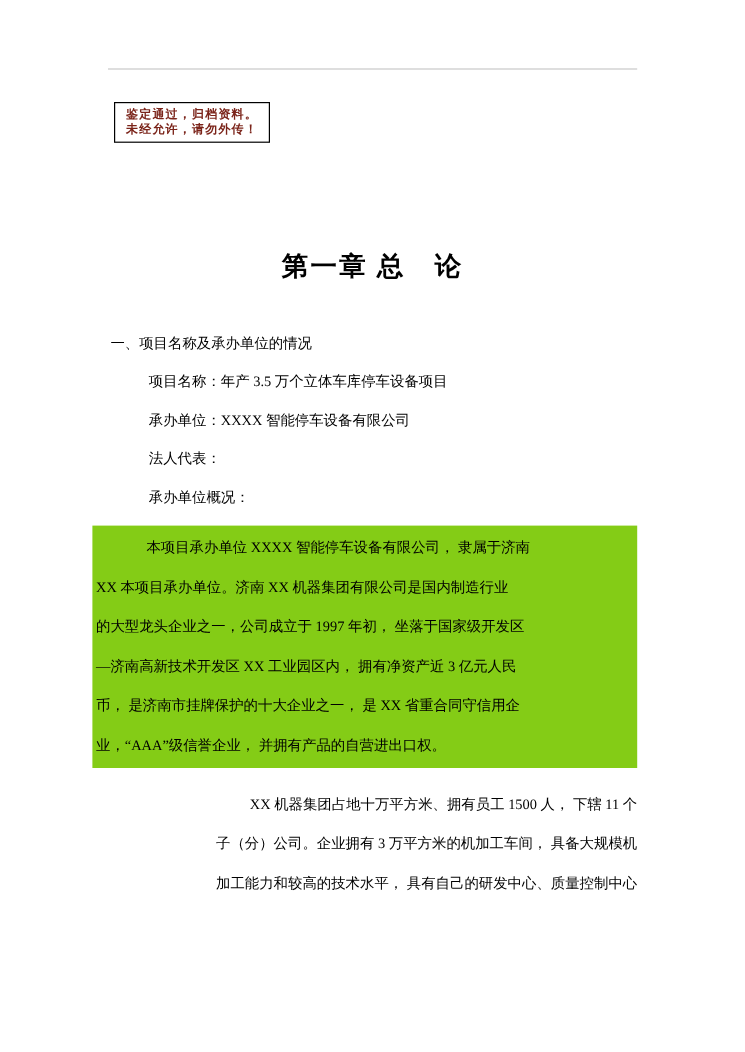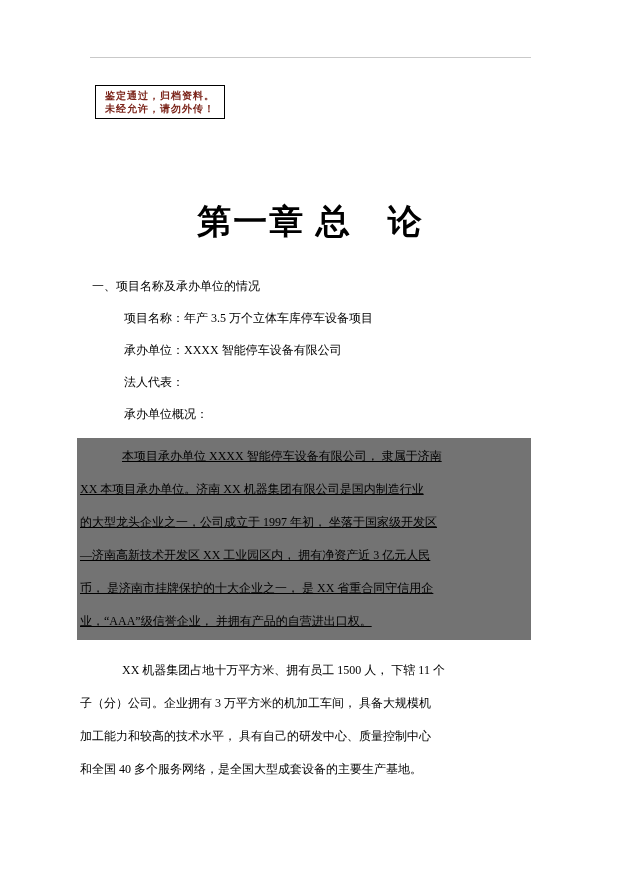--- a/index.html
+++ b/index.html
@@ -24,40 +24,39 @@
     text-align:center;
   }
   .stamp-line {
     font-size:10px; font-weight:bold; color:#7b241a;
     line-height:13px; letter-spacing:1px;
     font-family:"Liberation Sans","DejaVu Sans",sans-serif;
   }
   .doc-title {
     position:absolute; left:0; top:200px; width:621px;
     text-align:center;
-    font-size:34px; font-weight:bold; letter-spacing:2px;
+    font-size:22px; font-weight:bold; letter-spacing:2px;
     line-height:44px;
   }
   .content {
     position:absolute; left:80px; top:270px; width:451px;
     font-size:12px; line-height:32px;
   }
   .section-heading { padding-left:12px; height:32px; white-space:nowrap; }
   .info-line { padding-left:44px; height:32px; white-space:nowrap; }
   .shaded-block {
     margin-top:8px; margin-left:-3px;
     width:451px;
-    background:#737373;
+    background:#84cc16;
     padding:2px 0 2px 3px;
     line-height:33px;
-    text-decoration:underline;
   }
   .para-line { white-space:nowrap; height:33px; }
   .para-line.indent { text-indent:42px; }
-  .paragraph2 { margin-top:14px; line-height:33px; }
+  .paragraph2 { margin-top:14px; line-height:33px;text-align:right; }
 </style>
 </head>
 <body>
 
 <div class="page">
 
   <div class="top-rule"></div>
 
   <div class="stamp">
     <div class="stamp-line">鉴定通过，归档资料。</div>
@@ -81,18 +80,17 @@
       <div class="para-line">的大型龙头企业之一，公司成立于 1997 年初， 坐落于国家级开发区</div>
       <div class="para-line">—济南高新技术开发区 XX 工业园区内， 拥有净资产近 3 亿元人民</div>
       <div class="para-line">币， 是济南市挂牌保护的十大企业之一， 是 XX 省重合同守信用企</div>
       <div class="para-line">业，“AAA”级信誉企业， 并拥有产品的自营进出口权。</div>
     </div>
 
     <div class="paragraph2">
       <div class="para-line indent">XX 机器集团占地十万平方米、拥有员工 1500 人， 下辖 11 个</div>
       <div class="para-line">子（分）公司。企业拥有 3 万平方米的机加工车间， 具备大规模机</div>
       <div class="para-line">加工能力和较高的技术水平， 具有自己的研发中心、质量控制中心</div>
-      <div class="para-line">和全国 40 多个服务网络，是全国大型成套设备的主要生产基地。</div>
     </div>
 
   </div>
 
 </div>
 
 </body></html>

